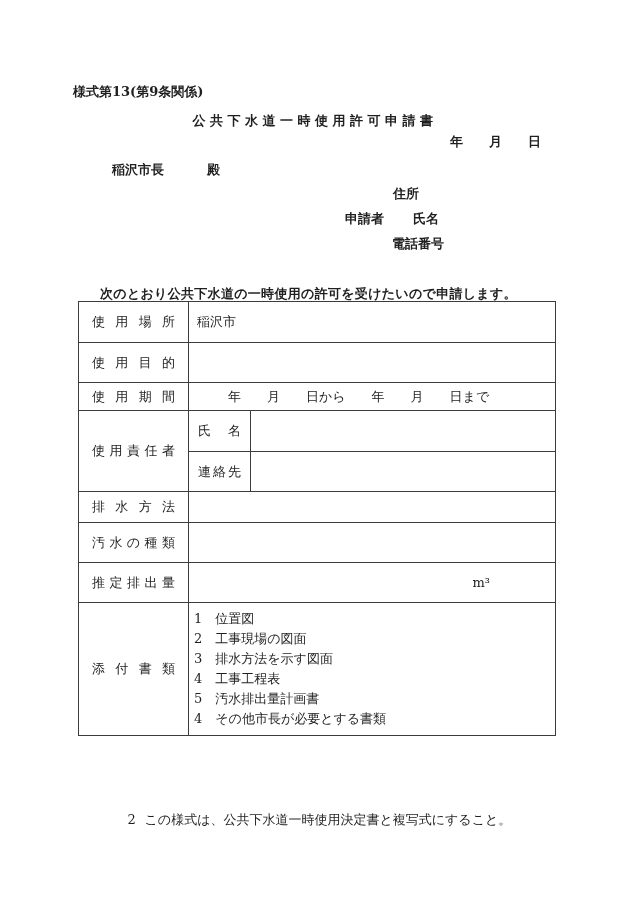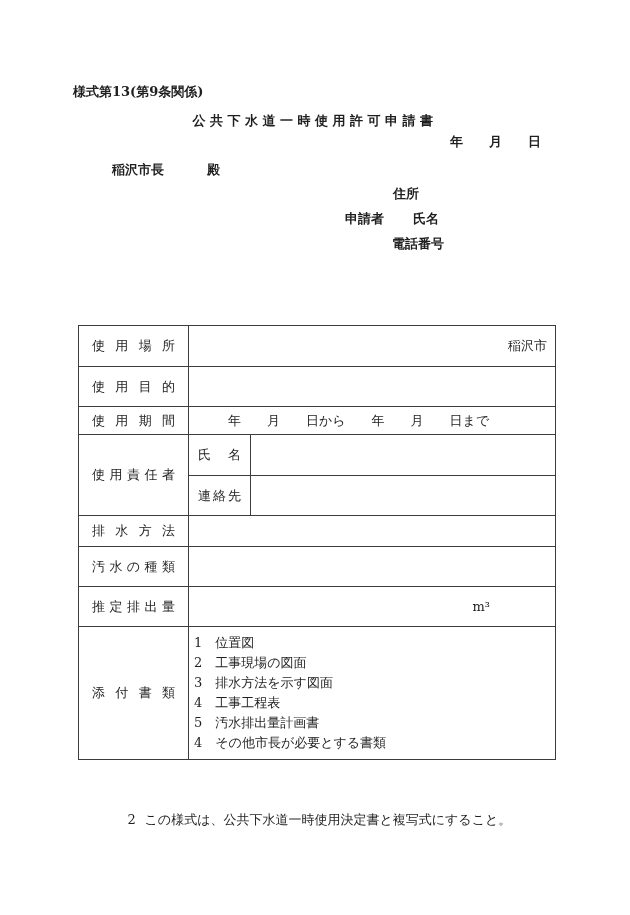--- a/index.html
+++ b/index.html
@@ -32,21 +32,21 @@
   .addressee-honorific { left: 207px; top: 162px; }
   .applicant-address-label { left: 393px; top: 186px; }
   .applicant-label { left: 345px; top: 211px; }
   .applicant-name-label { left: 392px; top: 211px; margin-left: 21px; }
   .applicant-phone-label { left: 392px; top: 236px; }
   .intro-sentence { left: 100px; top: 286px; letter-spacing: 0.3px; }
 
   table.form-table {
     position: absolute;
     left: 78px;
-    top: 325px;
+    top: 301px;
     width: 477px;
     border-collapse: collapse;
     table-layout: fixed;
     font-size: 13px;
     color: #1f1f1f;
   }
   .form-table td {
     border: 1px solid #3c3c3c;
     vertical-align: middle;
     padding: 0;
@@ -58,21 +58,21 @@
     -moz-text-align-last: justify;
     padding: 0 13px !important;
   }
   .sub-label-cell {
     text-align: justify;
     text-align-last: justify;
     -moz-text-align-last: justify;
     padding: 0 9px !important;
     margin-left: 16px;
   }
-  .value-cell { padding: 0 8px !important; white-space: pre; text-align: right; }
+  .value-cell { padding: 0 8px !important; white-space: pre; }
   .period-cell { padding-left: 39px !important; white-space: pre; }
   .unit-cell { text-align: right; padding-right: 65px !important; }
   .attachments-cell { padding: 6px 0 6px 5px !important; vertical-align: middle; margin-left: 48px; }
   .attachment-item { line-height: 20px; white-space: pre; }
 
   .note-line { position: absolute; white-space: pre; line-height: 1.2; }
   .note-1 { left: 87px; top: 771px; }
   .note-2 { left: 111px; top: 796px; }
   .note-3 { left: 111px; top: 821px; }
   .note-num-1 { display: inline-block; min-width: 41px; }
@@ -90,20 +90,21 @@
   <div class="abs date-line">年　　月　　日</div>
 
   <div class="abs addressee-name">稲沢市長</div>
   <div class="abs addressee-honorific">殿</div>
 
   <div class="abs applicant-address-label">住所</div>
   <div class="abs applicant-label">申請者</div>
   <div class="abs applicant-name-label">氏名</div>
   <div class="abs applicant-phone-label">電話番号</div>
 
+  <div class="abs intro-sentence">次のとおり公共下水道の一時使用の許可を受けたいので申請します。</div>
 
   <table class="form-table">
     <colgroup>
       <col style="width:110px">
       <col style="width:62px">
       <col style="width:305px">
     </colgroup>
     <tbody>
       <tr style="height:41px">
         <td class="label-cell">使用場所</td>

